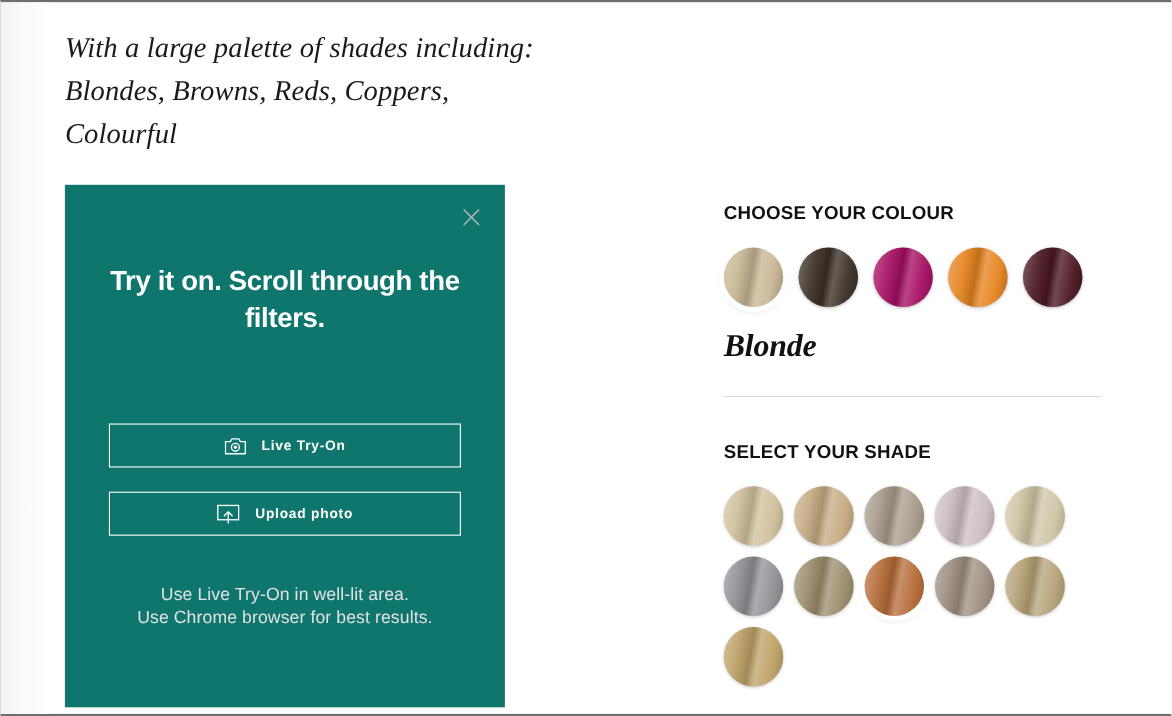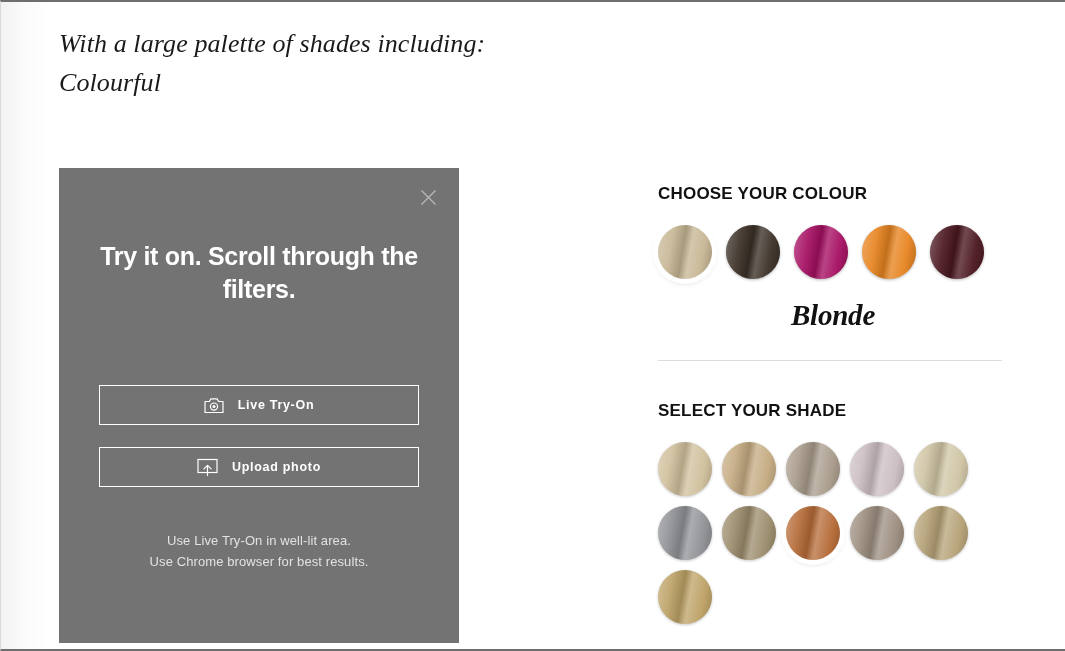--- a/index.html
+++ b/index.html
@@ -52,21 +52,21 @@
   }
   #intro .line { display: block; white-space: nowrap; }
 
   
   #tryon-modal {
     position: absolute;
     left: 58px;
     top: 166px;
     width: 400px;
     height: 475px;
-    background: #737373;
+    background: #0f766e;
     color: #ffffff;
     overflow: hidden;
   }
 
   #close-btn {
     position: absolute;
     top: 14px;
     right: 16px;
     width: 30px;
     height: 30px;
@@ -127,21 +127,21 @@
   #cta-upload { top: 279px; align-items: center; }
   .cta .ico { display: flex; align-items: center; }
   .cta .ico svg { display: block; }
 
   #modal-note {
     position: absolute;
     top: 362px;
     left: 20px;
     width: 360px;
     text-align: center;
-    font-size: 13px;
+    font-size: 16px;
     line-height: 21px;
     color: #e2e2e2;
     letter-spacing: .1px;
   }
   #modal-note span { display: block; }
 
   
   #picker {
     position: absolute;
     left: 657px;
@@ -192,21 +192,20 @@
   }
 
   #colour-name {
     margin-top: 20px;
     font-family: "Liberation Serif", serif;
     font-weight: 700;
     font-style: italic;
     font-size: 29px;
     color: #111111;
     letter-spacing: -.2px;
-    text-align: center;
   }
 
   #divider {
     margin-top: 28px;
     width: 344px;
     height: 1px;
     background: #dcdcdc;
   }
 
   #shade-title { margin-top: 40px; }
@@ -249,20 +248,21 @@
 </style>
 </head>
 <body>
 
 <div id="page">
 
   <div id="left-gutter"></div>
 
   <div id="intro">
     <span class="line">With a large palette of shades including:</span>
+    <span class="line">Blondes, Browns, Reds, Coppers,</span>
     <span class="line">Colourful</span>
   </div>
 
   <div id="tryon-modal">
 
     <button id="close-btn">
       <span>
         <svg width="17" height="17" viewBox="0 0 17 17" aria-hidden="true">
           <path d="M1.5 1.5 L15.5 15.5 M15.5 1.5 L1.5 15.5" stroke="#b9b9b9" stroke-width="1.3" fill="none"></path>
         </svg>

